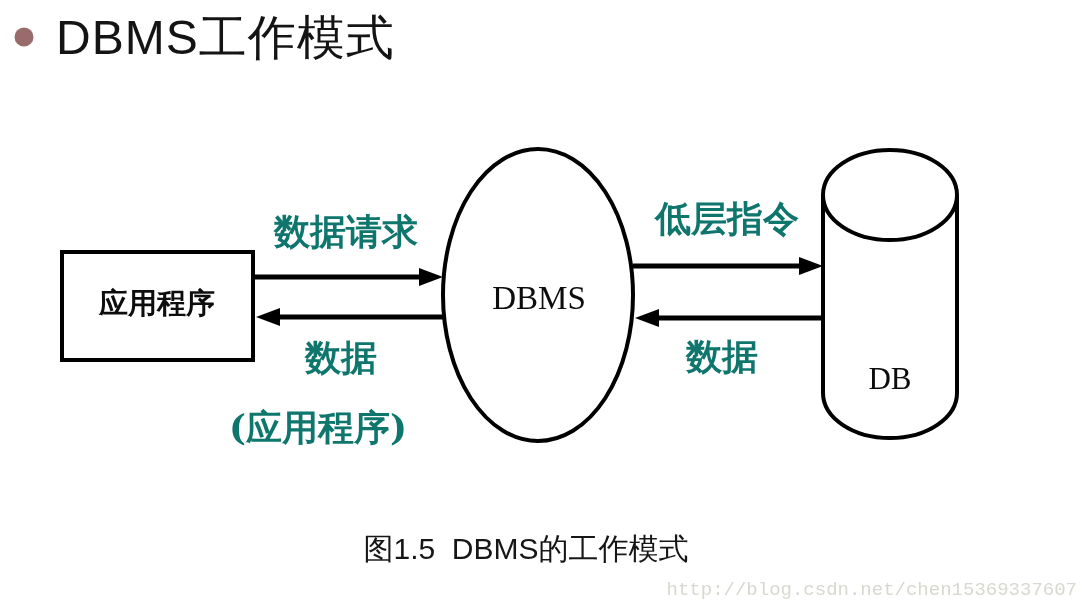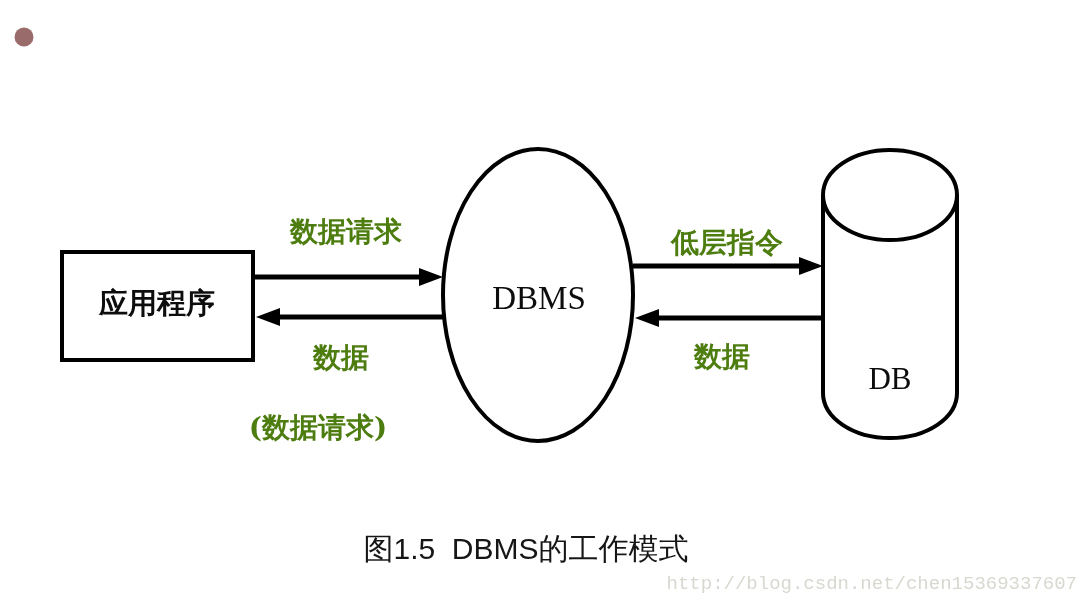--- a/index.html
+++ b/index.html
@@ -11,51 +11,52 @@
   .bullet-svg { position:absolute; left:13px; top:26px; }
   .page-title {
     position:absolute; left:56px; top:6px; margin:0;
     font-size:48px; font-weight:500; color:#141414; letter-spacing:1px;
     font-family:"Liberation Sans","DejaVu Sans",sans-serif; white-space:nowrap;
   }
   .diagram-svg { position:absolute; left:0; top:0; }
   .dlabel {
     position:absolute; transform:translate(-50%,-50%);
     font-family:"DejaVu Serif","Liberation Serif",serif;
-    font-weight:700; font-size:28px; color:#4d7c0f; white-space:nowrap;
+    font-weight:700; font-size:36px; color:#0f766e; white-space:nowrap;
   }
   .shape-label {
     position:absolute; transform:translate(-50%,-50%);
     font-family:"Liberation Serif","DejaVu Serif",serif;
     font-weight:400; color:#0d0d0d; white-space:nowrap;
   }
   .dbms-label { font-size:33px; }
   .db-label   { font-size:31px; }
   .app-label  { font-size:29px; font-weight:700; font-family:"DejaVu Serif","Liberation Serif",serif; }
   .caption {
     position:absolute; left:507px; top:549px; transform:translate(-50%,-50%);
     font-size:30px; font-weight:500; color:#161616; white-space:pre;
     font-family:"Liberation Sans","DejaVu Sans",sans-serif;
     margin-left:19px;
   }
   .watermark {
-    position:absolute; right:6px; bottom:12px;
+    position:absolute; right:6px; bottom:6px;
     font-family:"Liberation Mono","DejaVu Sans Mono",monospace;
     font-size:19px; color:#d8d8d0; letter-spacing:0px; white-space:nowrap;
   }
 </style>
 </head>
 <body>
 
 <div class="page">
 
   <div class="title-row">
     <svg class="bullet-svg" width="22" height="22">
       <circle cx="11" cy="11" r="9.5" fill="#9a6b6b"></circle>
     </svg>
+    <h1 class="page-title">DBMS工作模式</h1>
   </div>
 
   <svg class="diagram-svg" width="1083" height="607" viewBox="0 0 1083 607">
 
     <rect x="62" y="252" width="191" height="108" fill="#ffffff" stroke="#000000" stroke-width="4"></rect>
 
     <ellipse cx="538" cy="295" rx="95" ry="146" fill="#ffffff" stroke="#000000" stroke-width="4"></ellipse>
 
     <path d="M 823 195 L 823 393 A 67 45 0 0 0 957 393 L 957 195" fill="#ffffff" stroke="#000000" stroke-width="4"></path>
     <ellipse cx="890" cy="195" rx="67" ry="45" fill="#ffffff" stroke="#000000" stroke-width="4"></ellipse>
@@ -80,21 +81,21 @@
       <polygon points="635,318 659,309 659,327" fill="#000000"></polygon>
     </g>
   </svg>
 
   <div class="shape-label app-label" style="left:157px; top:304px;">应用程序</div>
   <div class="shape-label dbms-label" style="left:539px; top:298px;">DBMS</div>
   <div class="shape-label db-label" style="left:890px; top:339px;margin-top:40px;">DB</div>
 
   <div class="dlabel" style="left:346px; top:232px;">数据请求</div>
   <div class="dlabel" style="left:341px; top:358px;">数据</div>
-  <div class="dlabel" style="left:318px; top:428px;">(数据请求)</div>
-  <div class="dlabel" style="left:727px; top:243px;">低层指令</div>
+  <div class="dlabel" style="left:318px; top:428px;">(应用程序)</div>
+  <div class="dlabel" style="left:727px; top:219px;">低层指令</div>
   <div class="dlabel" style="left:722px; top:357px;">数据</div>
 
   <div class="caption">图1.5  DBMS的工作模式</div>
 
   <div class="watermark">http://blog.csdn.net/chen15369337607</div>
 
 </div>
 
 </body></html>

